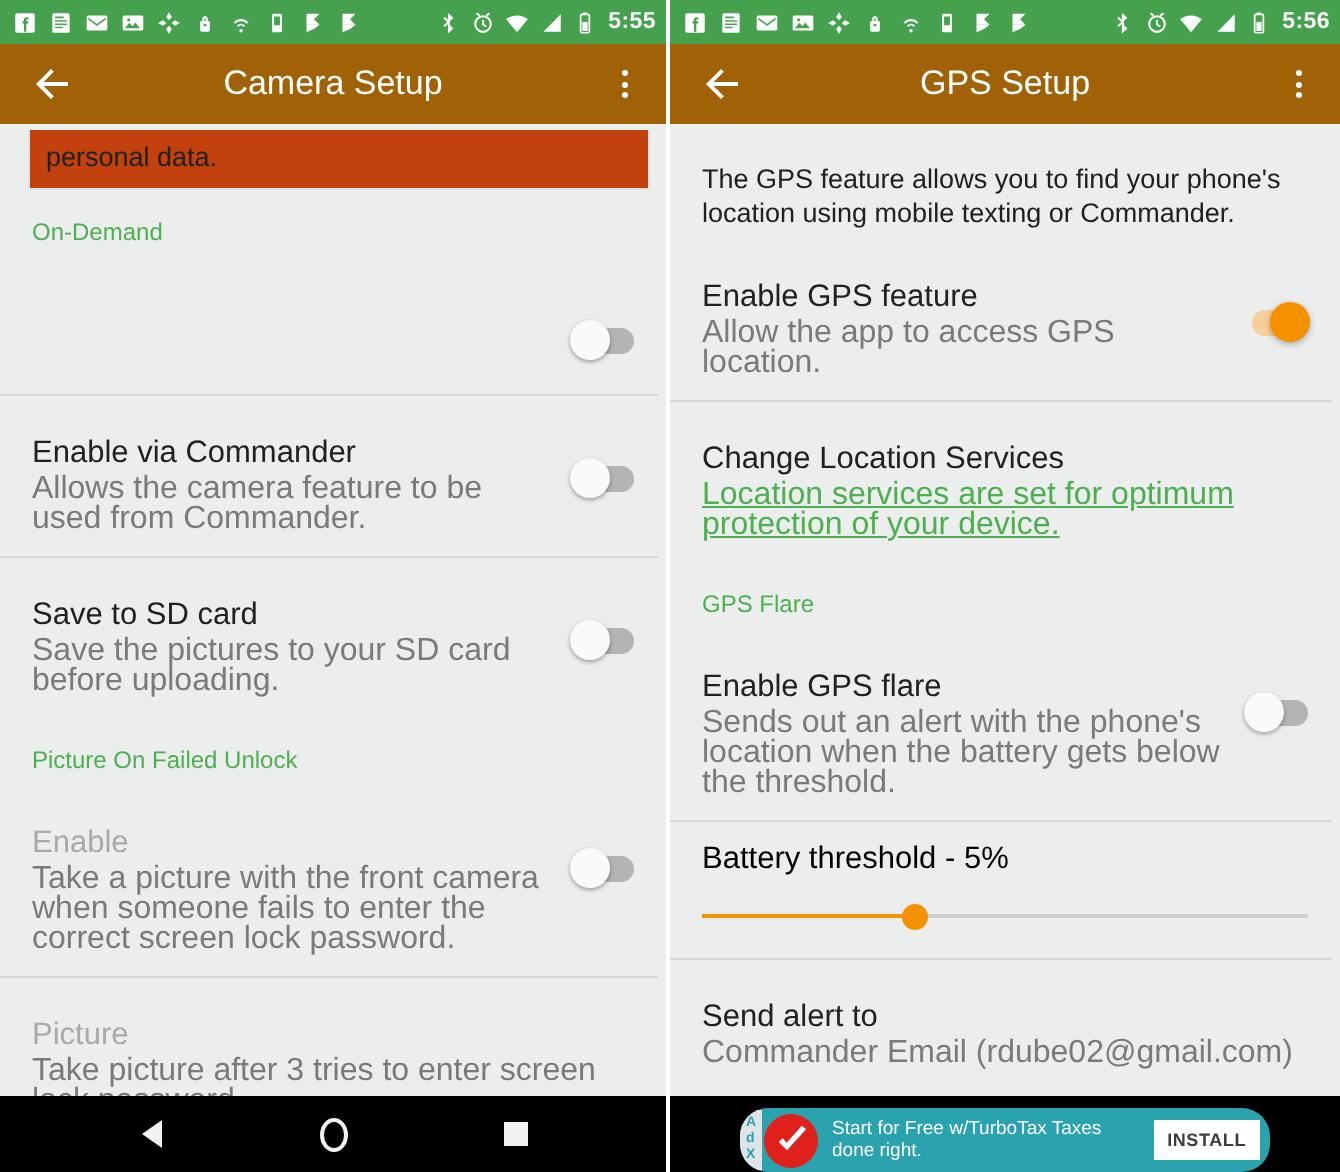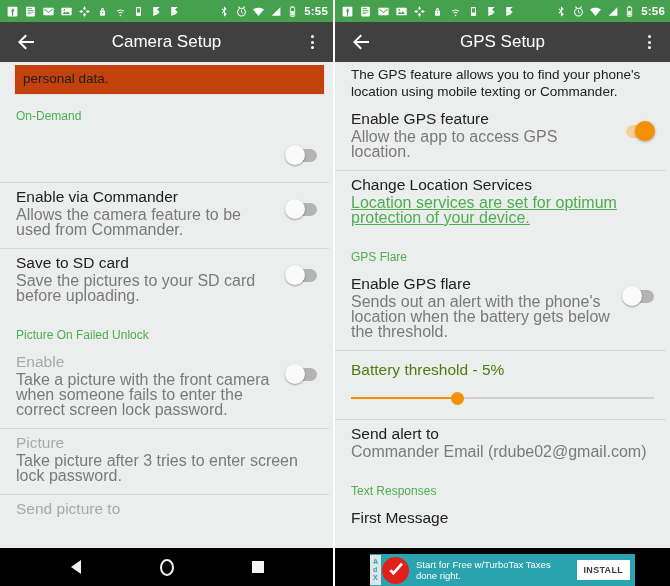--- a/index.html
+++ b/index.html
@@ -36,21 +36,21 @@
   .sbicon { width: 13px; height: 13px; display: block; }
   .sbicon svg { display: block; width: 13px; height: 13px; }
   .sb-time {
     font-size: 11.5px; font-weight: bold; color: #fff;
     letter-spacing: .2px; padding-left: 1px;
   }
 
   
   .appbar {
     height: 40px; flex: 0 0 40px;
-    background: #404040;
+    background: #a16207;
     display: flex; align-items: center;
     padding: 0 10px 0 14px;
     position: relative;
     gap: 12px;
   }
   .appbar .back { width: 24px; height: 24px; cursor: pointer; }
   .appbar .back svg { display: block; }
   .appbar .title {
     position: absolute; left: 0; right: 0;
     text-align: center;
@@ -91,21 +91,21 @@
   
   .section {
     color: #4caf50;
     font-size: 12px;
     padding: 14px 8px 6px 16px;
   }
 
   
   .row {
     display: flex; align-items: flex-start;
-    padding: 4px 14px 11px 16px;
+    padding: 19px 14px 11px 16px;
     cursor: pointer;
   }
   .row .texts { flex: 1 1 auto; min-width: 0; padding-right: 8px; }
   .row .ptitle {
     font-size: 15.5px; color: #212121;
     line-height: 19px; margin-bottom: 1px;
   }
   .row .ptitle.dim { color: #a9a9a9; }
   .row .psum {
     font-size: 16px; color: #7a7a7a;
@@ -130,21 +130,21 @@
     width: 20px; height: 20px; border-radius: 50%;
     background: #fafafa;
     box-shadow: 0 1px 2px rgba(0,0,0,.35);
   }
   .switch.on .track { background: #f7cf9b; left: 4px; }
   .switch.on .thumb { left: 13px; background: #f59100; box-shadow: 0 1px 3px rgba(0,0,0,.3); }
 
   
   .sliderrow { padding: 10px 16px 14px 16px; }
   .sliderrow .ptitle {
-    font-size: 15.5px; color: #4d7c0f; margin-bottom: 12px;
+    font-size: 15.5px; color: #000000; margin-bottom: 12px;
   }
   .slider {
     position: relative; height: 14px; cursor: pointer;
   }
   .slider .rail {
     position: absolute; top: 6px; left: 0; right: 0;
     height: 2px; background: #cfcfcf;
   }
   .slider .fill {
     position: absolute; top: 6px; left: 0;
@@ -157,20 +157,21 @@
   }
 
   
   .ad {
     position: absolute; bottom: 0; left: 35px;
     width: 265px; height: 32px;
     background: #2aa3ae;
     display: flex; align-items: center;
     overflow: hidden;
     cursor: pointer;
+    border-radius: 14px;
   }
   .ad .adx {
     flex: 0 0 auto; width: 11px; height: 30px;
     display: flex; flex-direction: column;
     align-items: center; justify-content: center;
     color: #2aa3ae; background: #dfe4e6;
     font-size: 7px; line-height: 8px; font-weight: bold;
   }
   .ad .logo {
     flex: 0 0 auto;

